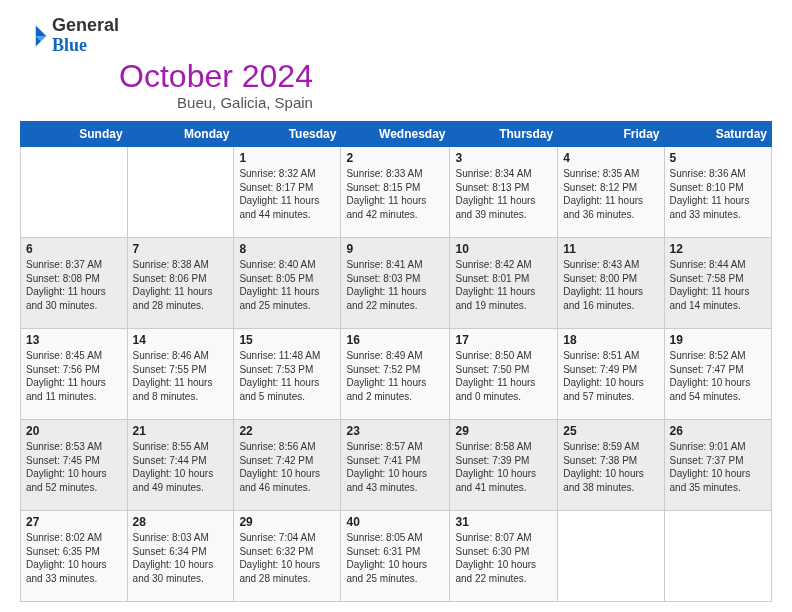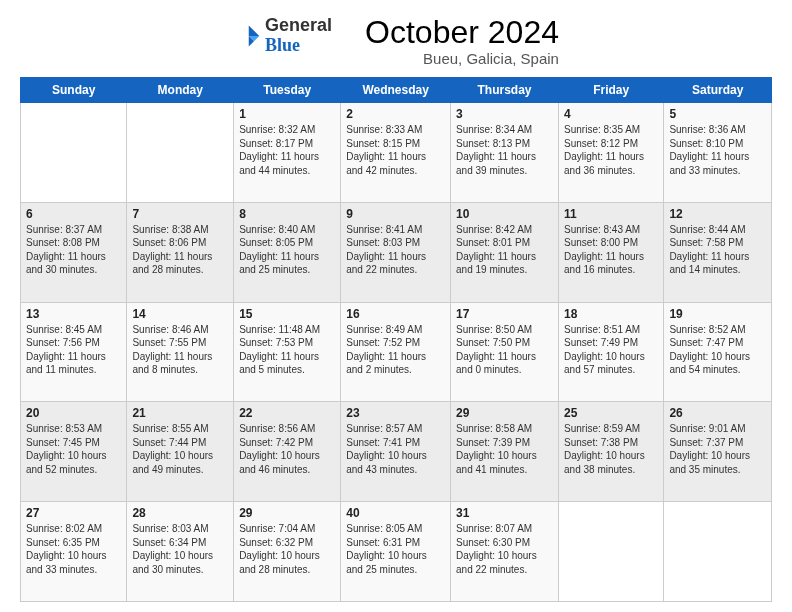--- a/index.html
+++ b/index.html
@@ -12,24 +12,23 @@
     }
     .page {
       width: 792px;
       height: 612px;
       padding: 16px 20px 10px 20px;
       display: flex;
       flex-direction: column;
     }
     .header {
       display: flex;
-      justify-content: center;
+      justify-content: flex-start;
       align-items: flex-start;
       margin-bottom: 10px;
-      gap: 33px;
     }
     .logo {
       display: flex;
       align-items: center;
       gap: 4px;
     }
     .logo-text {
       font-size: 18px;
       font-weight: bold;
       line-height: 1.1;
@@ -39,39 +38,40 @@
     .logo-icon {
       width: 28px;
       height: 28px;
     }
     .title-block {
       text-align: right;
     }
     .month-title {
       font-size: 32px;
       font-weight: normal;
-      color: #000000;
+      color: #a21caf;
       line-height: 1;
+      margin-top: 44px;
     }
     .location-title {
       font-size: 15px;
       color: #555;
       margin-top: 2px;
     }
     .calendar-table {
       width: 100%;
       border-collapse: collapse;
       flex: 1;
       font-size: 10.5px;
     }
     .calendar-table thead tr th {
       background: #1565c0;
       color: #fff;
-      padding: 5px 12px;
-      text-align: center;
+      padding: 5px 4px;
+      text-align: right;
       font-size: 12px;
       font-weight: bold;
       border: 1px solid #1565c0;
       margin-left: 25px;
     }
     .calendar-table tbody tr td {
       border: 1px solid #ccc;
       vertical-align: top;
       padding: 4px 5px;
       width: 113px;

